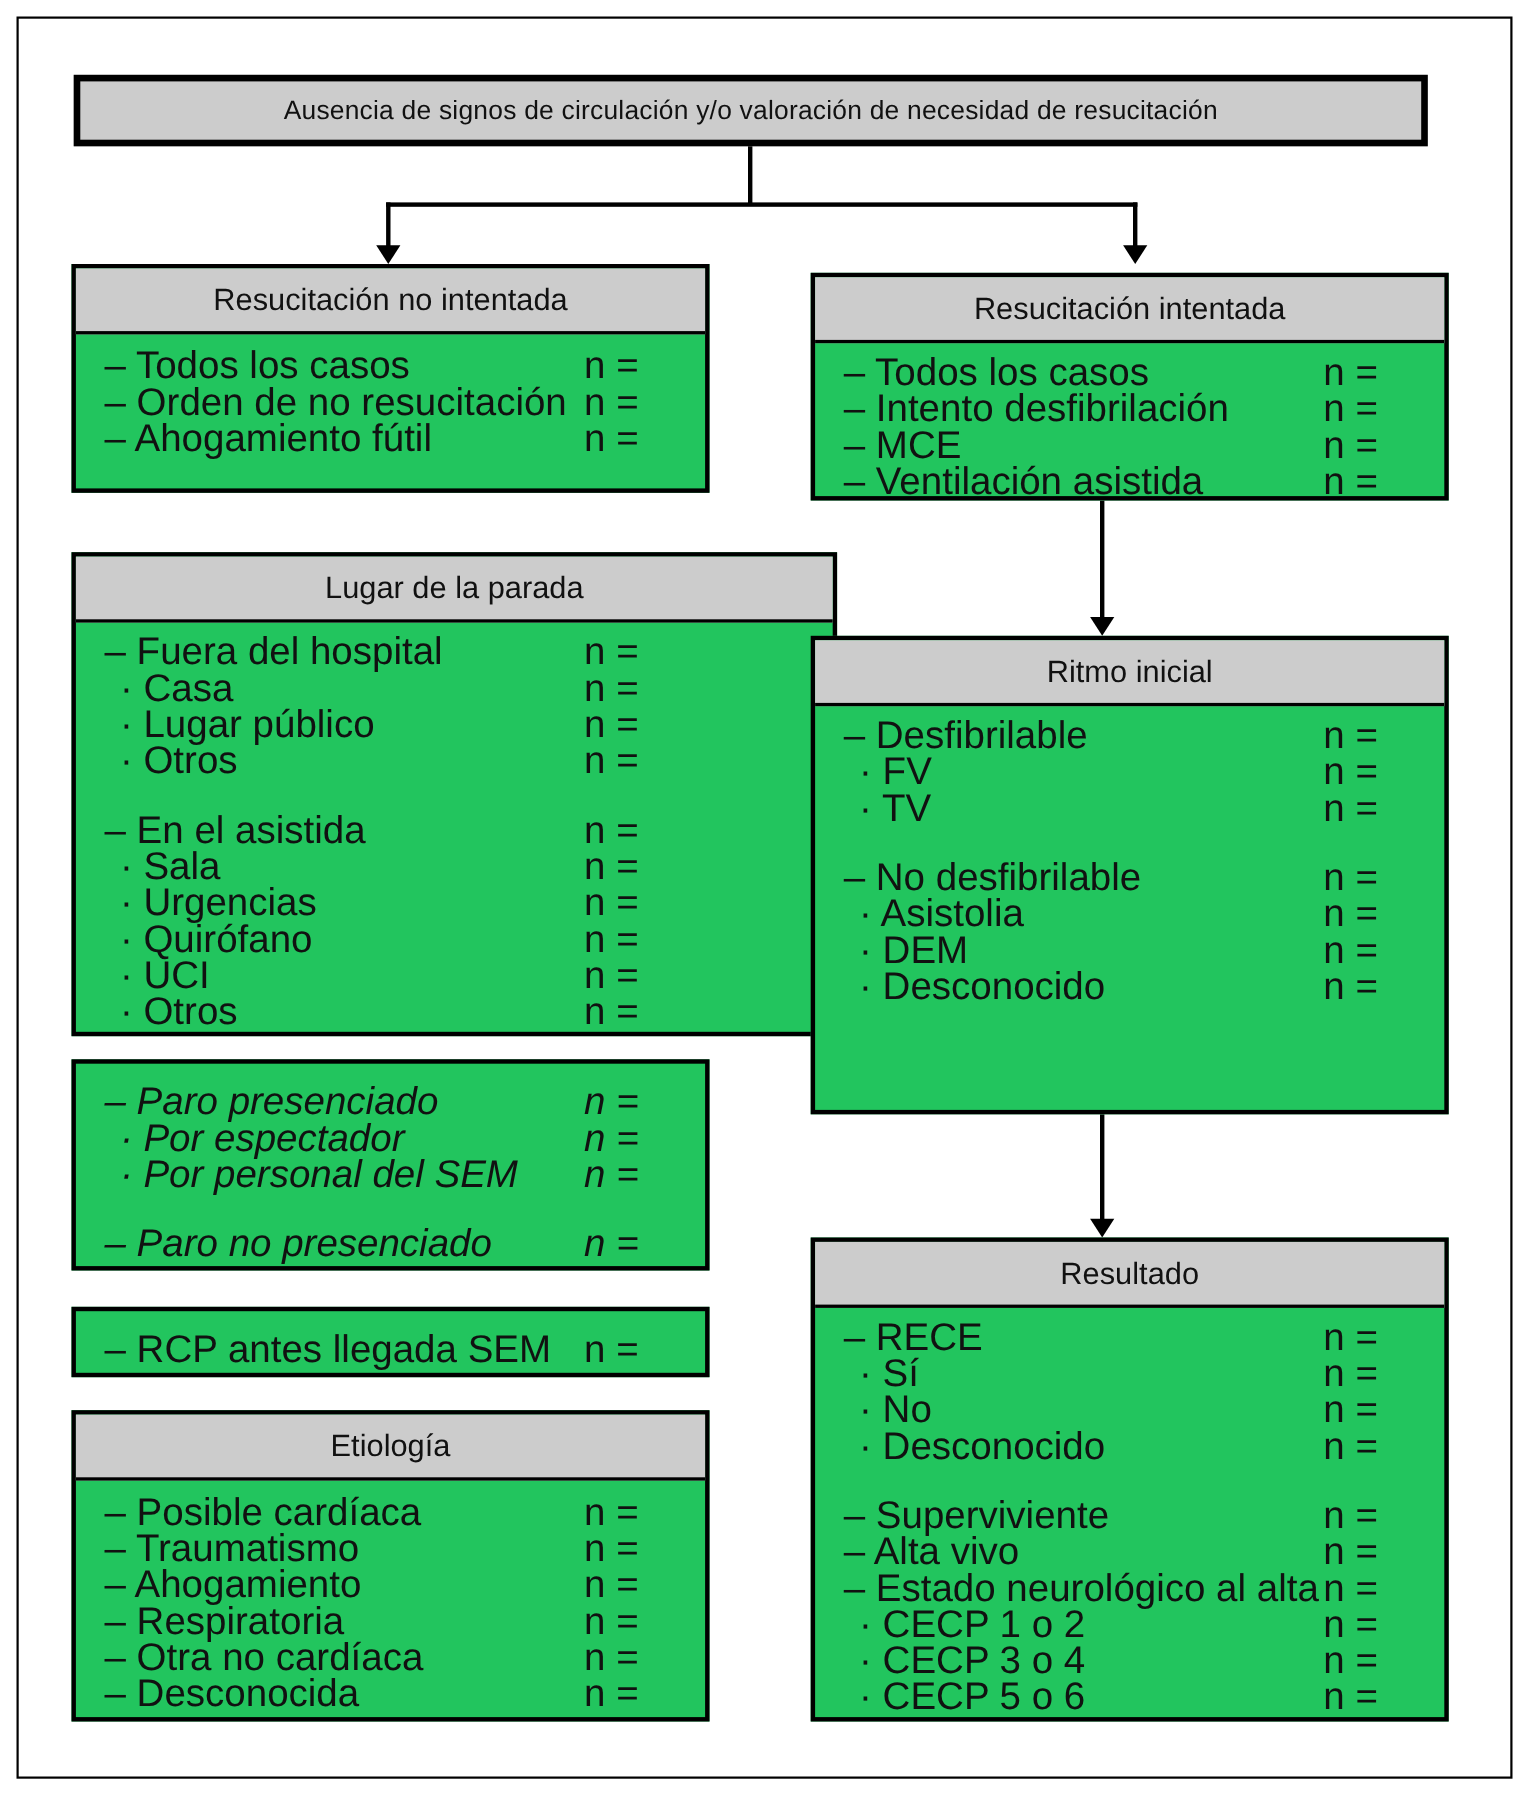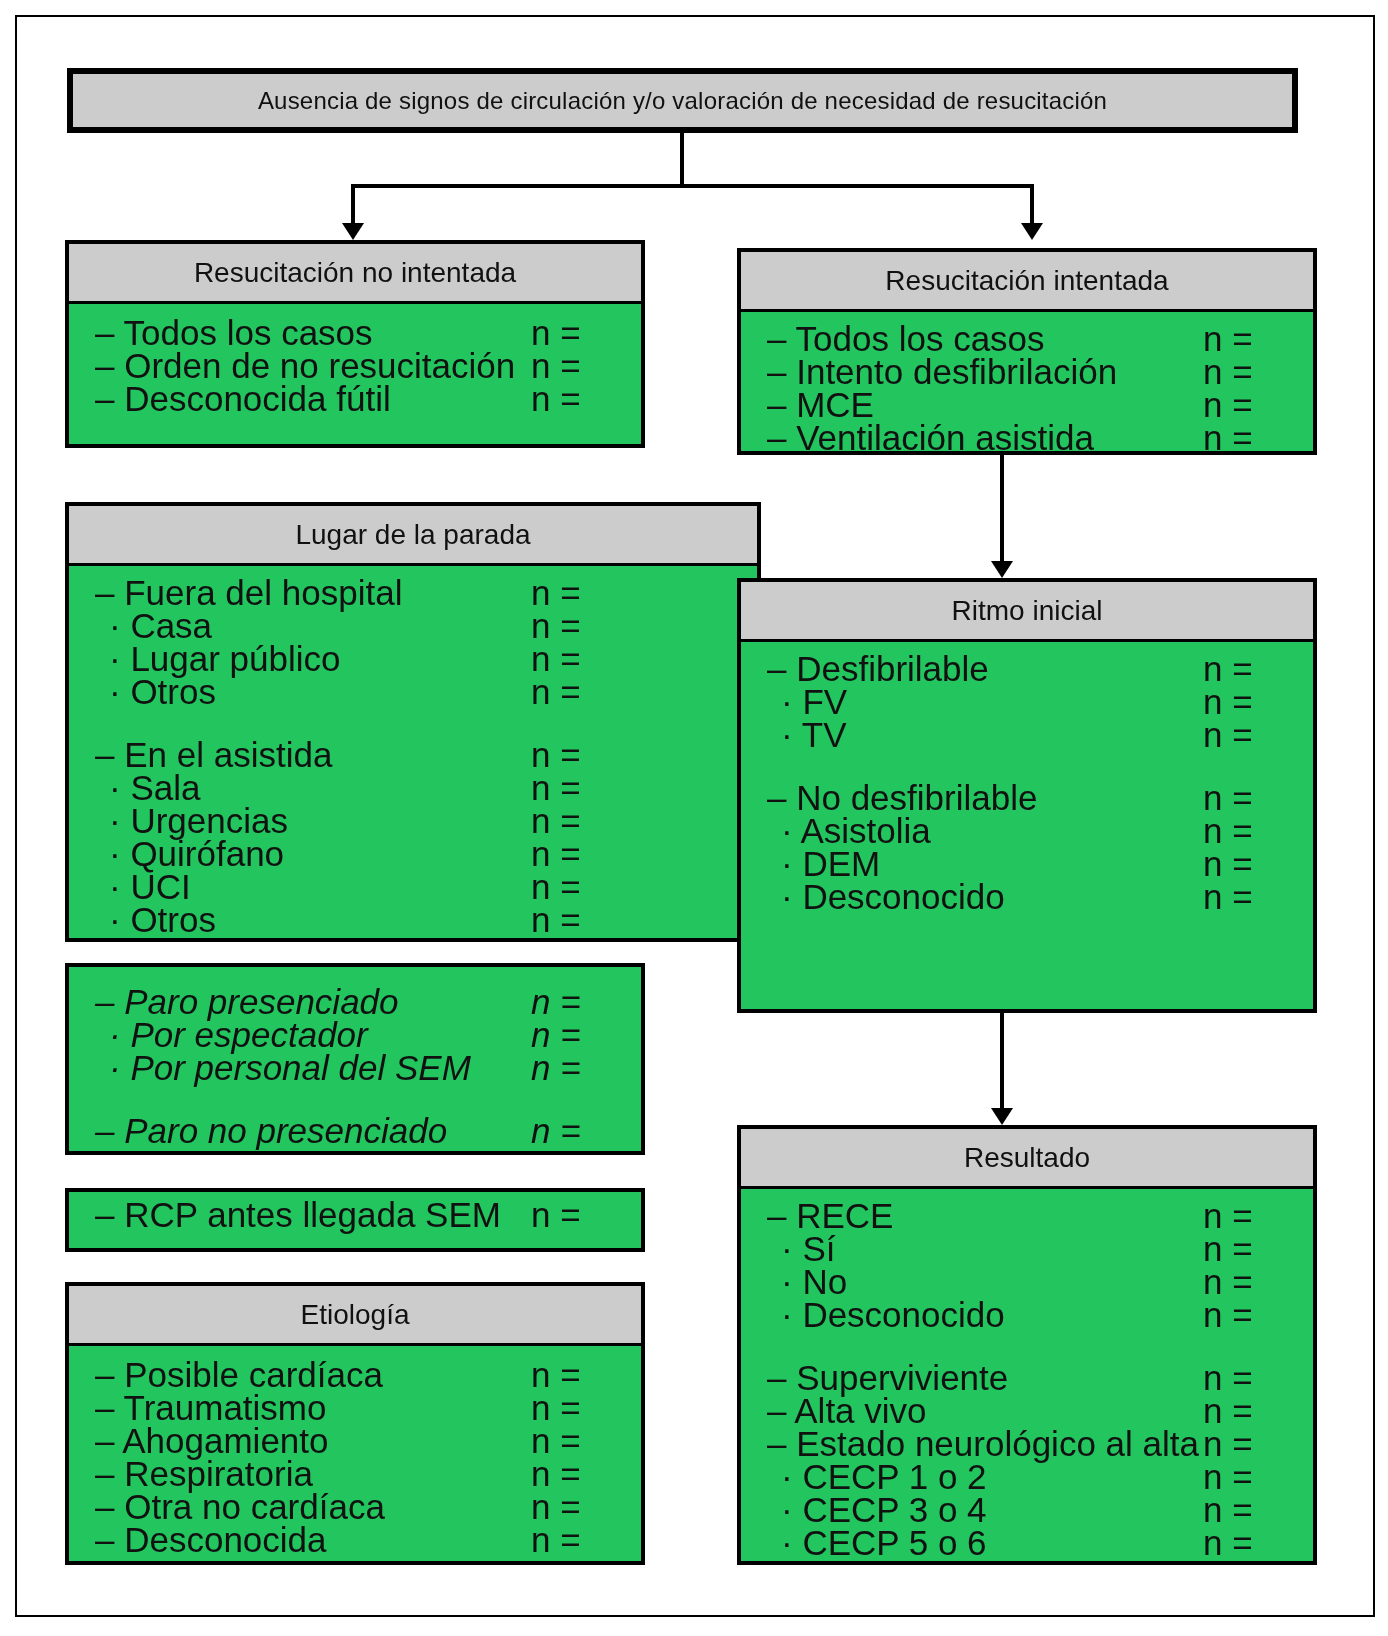--- a/index.html
+++ b/index.html
@@ -13,21 +13,21 @@
            font-size:24px;letter-spacing:.2px;}
   .fbox{position:absolute;box-sizing:border-box;border:4px solid #000;background:#22c55e;}
   .hdr{height:60px;box-sizing:border-box;background:#ccc;border-bottom:3px solid #000;
        display:flex;align-items:center;justify-content:center;font-size:28px;}
   .body{position:relative;}
   .row{position:relative;height:33px;line-height:33px;font-size:35px;
        padding-left:26px;white-space:nowrap;}
   .row.ind{padding-left:40px;}
   .row.sp{height:30px;}
   .val{position:absolute;left:462px;top:0;}
-  .pt10{padding-top:10px;} .pt12{padding-top:12px;} .pt14{padding-top:6px;} .pt18{padding-top:18px;font-style:italic;}
+  .pt10{padding-top:10px;} .pt12{padding-top:12px;} .pt14{padding-top:18px;} .pt18{padding-top:18px;font-style:italic;}
   .stem{position:absolute;width:4px;background:#000;}
   .hline{position:absolute;height:4px;background:#000;}
   .ahead{position:absolute;width:0;height:0;
          border-left:11px solid transparent;border-right:11px solid transparent;
          border-top:17px solid #000;}
 </style>
 </head>
 <body>
 
 <div class="frame"></div>
@@ -48,21 +48,21 @@
 <div class="stem" style="left:1000px;top:1013px;height:96px"></div>
 <div class="ahead" style="left:991px;top:1108px"></div>
 
 <div class="fbox" style="left:65px;top:240px;width:580px;height:208px">
   <div class="hdr">
     <span>Resucitación no intentada</span>
   </div>
   <div class="body pt12">
     <div class="row"><span>– Todos los casos</span><span class="val">n =</span></div>
     <div class="row"><span>– Orden de no resucitación</span><span class="val">n =</span></div>
-    <div class="row"><span>– Desconocida fútil</span><span class="val">n =</span></div>
+    <div class="row"><span>– Ahogamiento fútil</span><span class="val">n =</span></div>
   </div>
 </div>
 
 <div class="fbox" style="left:65px;top:502px;width:696px;height:440px">
   <div class="hdr">
     <span>Lugar de la parada</span>
   </div>
   <div class="body pt10">
     <div class="row"><span>– Fuera del hospital</span><span class="val">n =</span></div>
     <div class="row ind"><span>· Casa</span><span class="val">n =</span></div>

